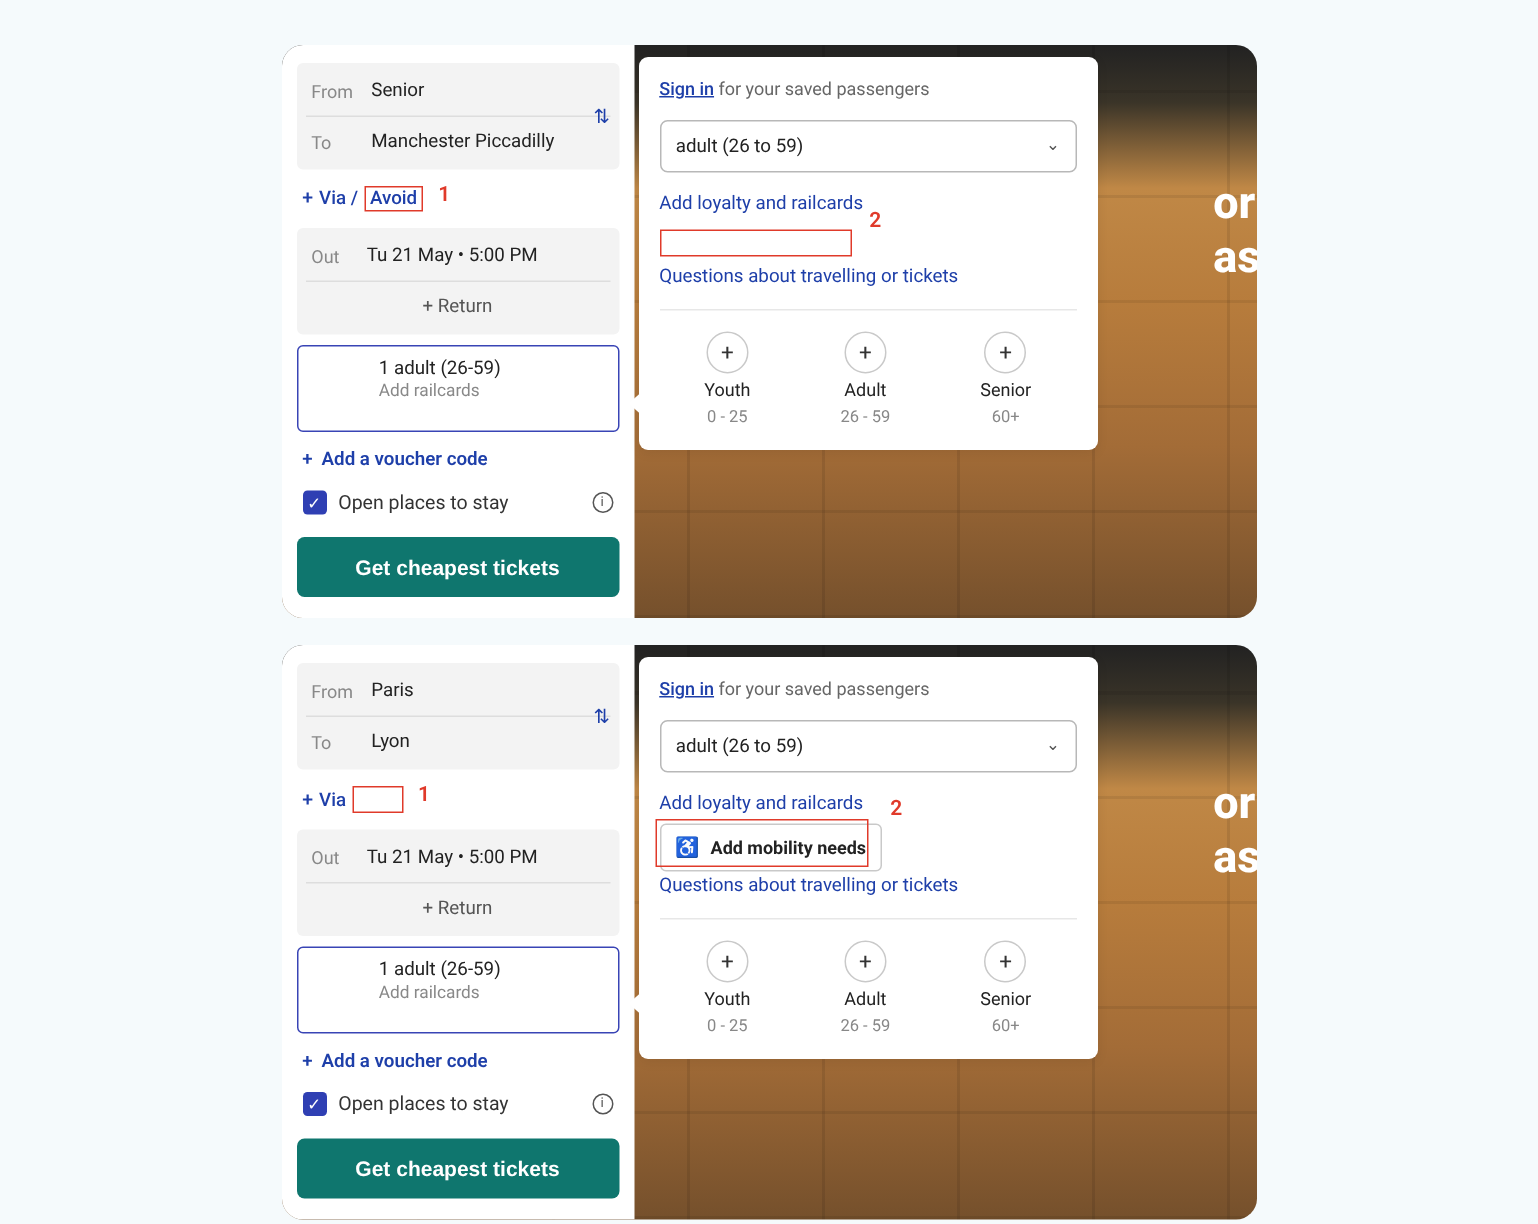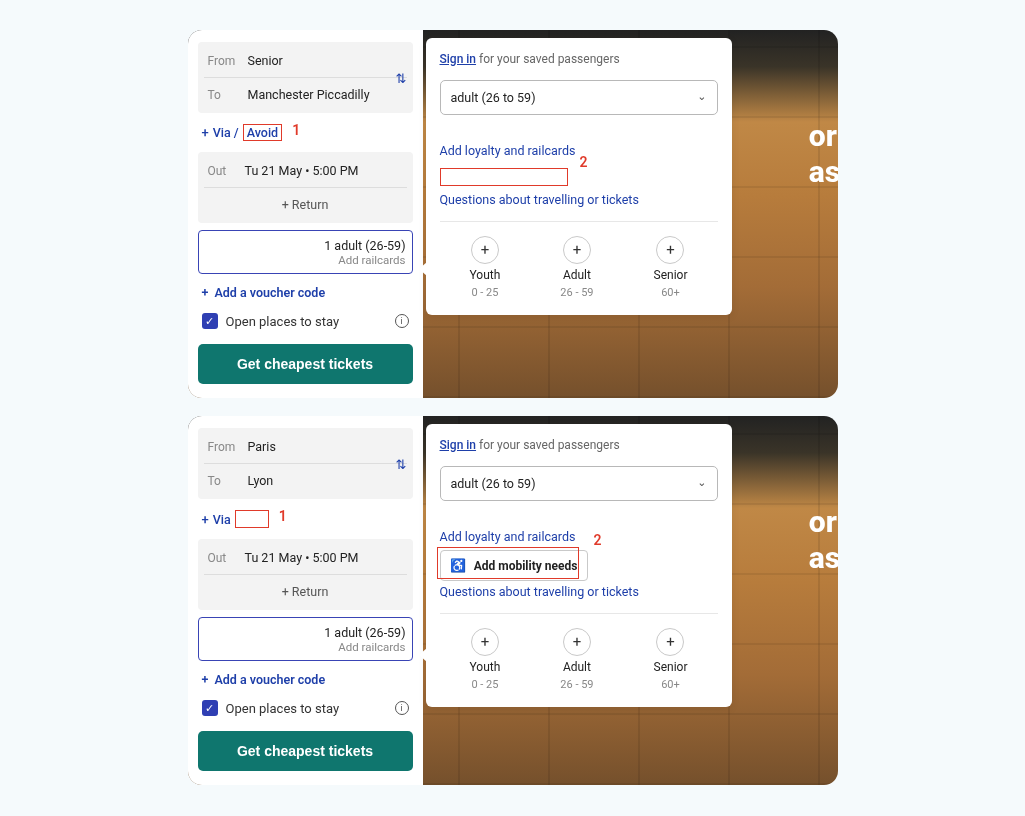--- a/index.html
+++ b/index.html
@@ -119,22 +119,21 @@
     padding: 9px 4px;
     gap: 1px;
   }
   .date-row + .date-row { border-top: 1px solid #ddd; justify-content: center; color: #555;}
   .date-label { color: #888; width: 36px; font-size: 12px;}
   .date-value { font-size: 12.5px; color: #222;}
   .return-row { font-size: 12.5px;}
   .pax-box {
     border: 1.5px solid #3944b5;
     border-radius: 4px;
-    padding: 7px 6px 6px 54px;
-    text-align: right;
+    padding: 7px 6px 20px 54px;
   }
   .pax-main { font-size: 12.5px; color: #222;}
   .pax-sub { font-size: 11.5px; color: #888;}
   .voucher-row {
     display: flex;
     align-items: center;
     gap: 6px;
     color: #1e3fa9;
     font-weight: 600;
     font-size: 12.5px;
@@ -205,21 +204,21 @@
   .signin-row a { color: #1e3fa9; text-decoration: underline; font-weight: 500;}
   .sel {
     border: 1.2px solid #b8b8b8;
     border-radius: 5px;
     padding: 9px 10px;
     display:flex;
     justify-content: space-between;
     align-items:flex-start;
     font-size: 12.5px;
     color: #222;
-    margin-bottom: 28px;
+    margin-bottom: 13px;
   }
   .sel-chev { color: #555; font-size: 11px;}
   .link-line {
     color: #1e3fa9;
     font-weight: 400;
     font-size: 12.5px;
     margin: 6px 0;
     display:flex;
     align-items:center;
     gap: 8px;

